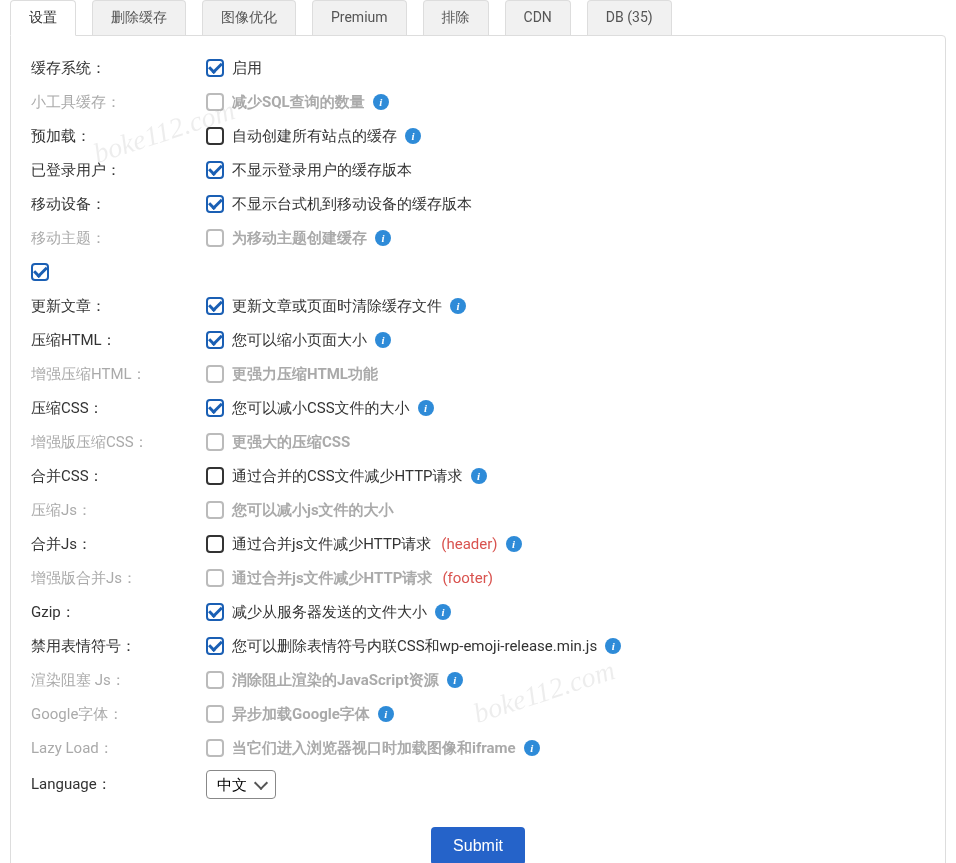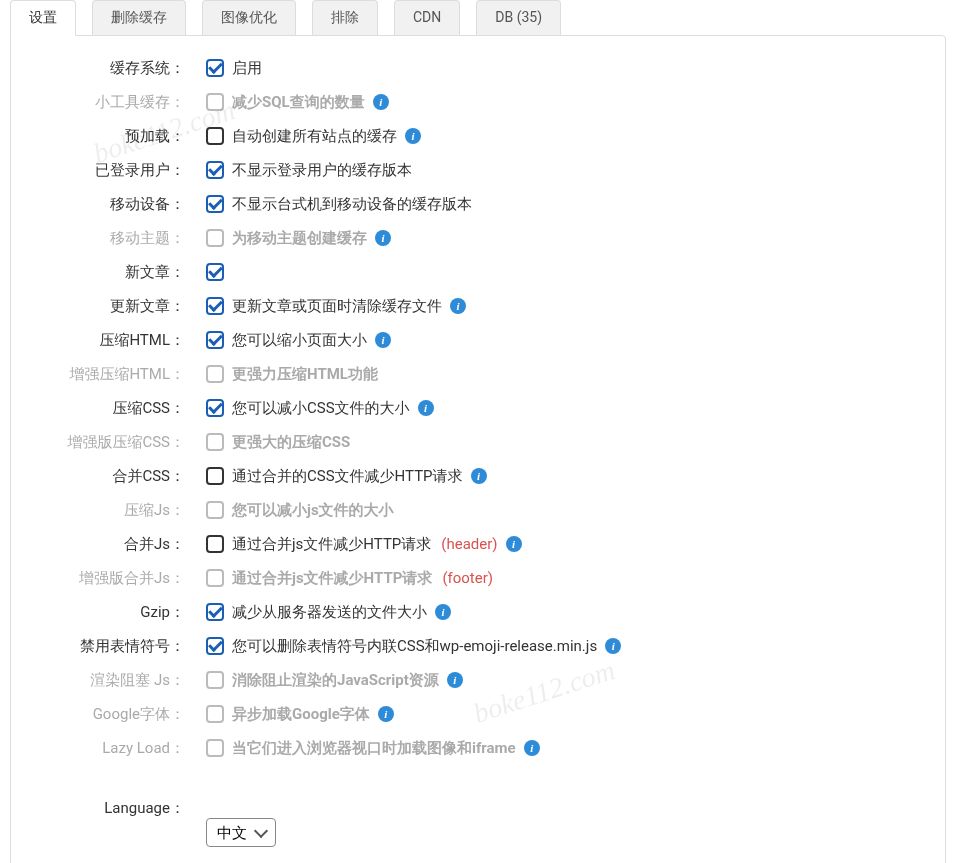--- a/index.html
+++ b/index.html
@@ -43,22 +43,22 @@
   background: #fff;
 }
 .row {
   display: flex;
   align-items: center;
   margin-bottom: 10px;
   min-height: 24px;
 }
 .label {
   width: 175px;
-  text-align: right;
-  padding-right: 21px;
+  text-align: left;
+  padding-right: 4px;
   font-size: 15px;
 }
 .label.muted { color: #aaa; }
 .control {
   display: flex;
   align-items: center;
   gap: 8px;
 }
 .checkbox {
   width: 18px;
@@ -103,21 +103,21 @@
 .info-icon::before { content: "i"; }
 .select {
   padding: 5px 28px 5px 10px;
   border: 1px solid #888;
   border-radius: 4px;
   font-size: 15px;
   background: #fff;
   appearance: none;
   position: relative;
 }
-.select-wrap { position: relative; display: inline-block; margin-top: 48px; }
+.select-wrap { position: relative; display: inline-block; }
 .select-wrap::after {
   content: "";
   position: absolute;
   right: 10px;
   top: 50%;
   width: 8px; height: 8px;
   border-right: 2px solid #555;
   border-bottom: 2px solid #555;
   transform: translateY(-70%) rotate(45deg);
   pointer-events: none;
@@ -145,20 +145,21 @@
 .wm2 { top: 640px; left: 460px; }
 .panel { position: relative; }
 </style>
 </head>
 <body>
 
 <div class="tabs" id="tabs">
     <div class="tab active">设置</div>
     <div class="tab">删除缓存</div>
     <div class="tab">图像优化</div>
+    <div class="tab">Premium</div>
     <div class="tab">排除</div>
     <div class="tab">CDN</div>
     <div class="tab">DB (35)</div>
   </div>
 
 <div class="panel">
   <div class="watermark wm1">boke112.com</div>
   <div class="watermark wm2">boke112.com</div>
   <div id="rows">
       <div class="row">
@@ -200,21 +201,20 @@
       </div>
       <div class="row">
         <div class="label muted">移动主题：</div>
         <div class="control">
           <span class="checkbox muted"></span>
           <span class="desc muted">为移动主题创建缓存</span>
           <span class="info-icon"></span>
         </div>
       </div>
       <div class="row">
-        <div class="label">新文章：</div>
         <div class="control">
           <span class="checkbox checked"></span>
         </div>
       </div>
       <div class="row">
         <div class="label">更新文章：</div>
         <div class="control">
           <span class="checkbox checked"></span>
           <span class="desc">更新文章或页面时清除缓存文件</span>
           <span class="info-icon"></span>

